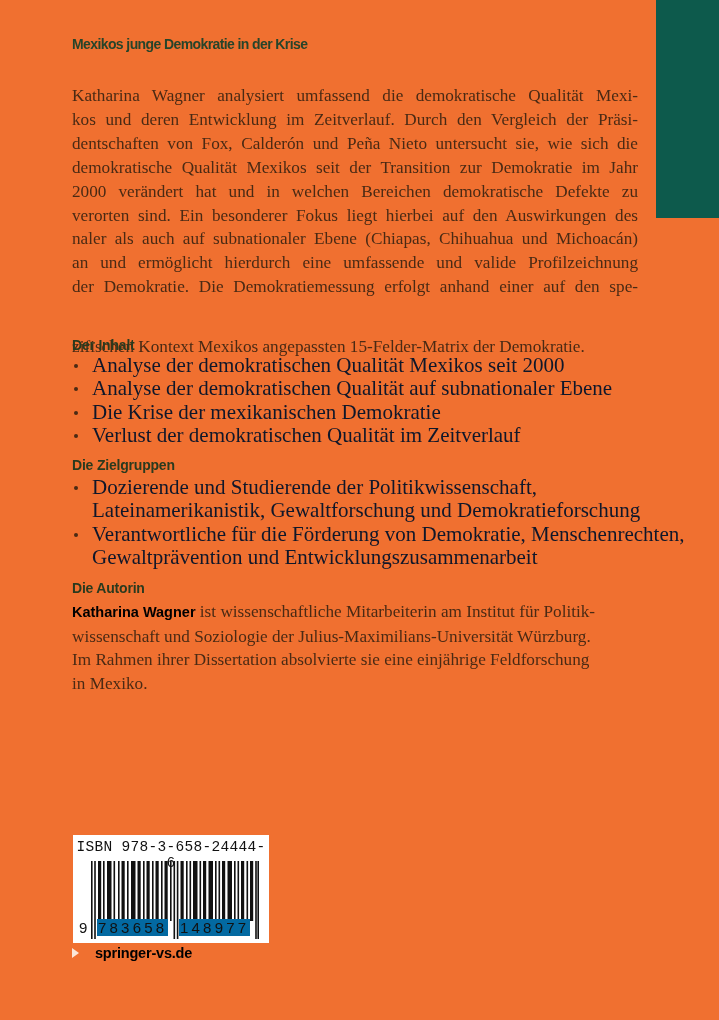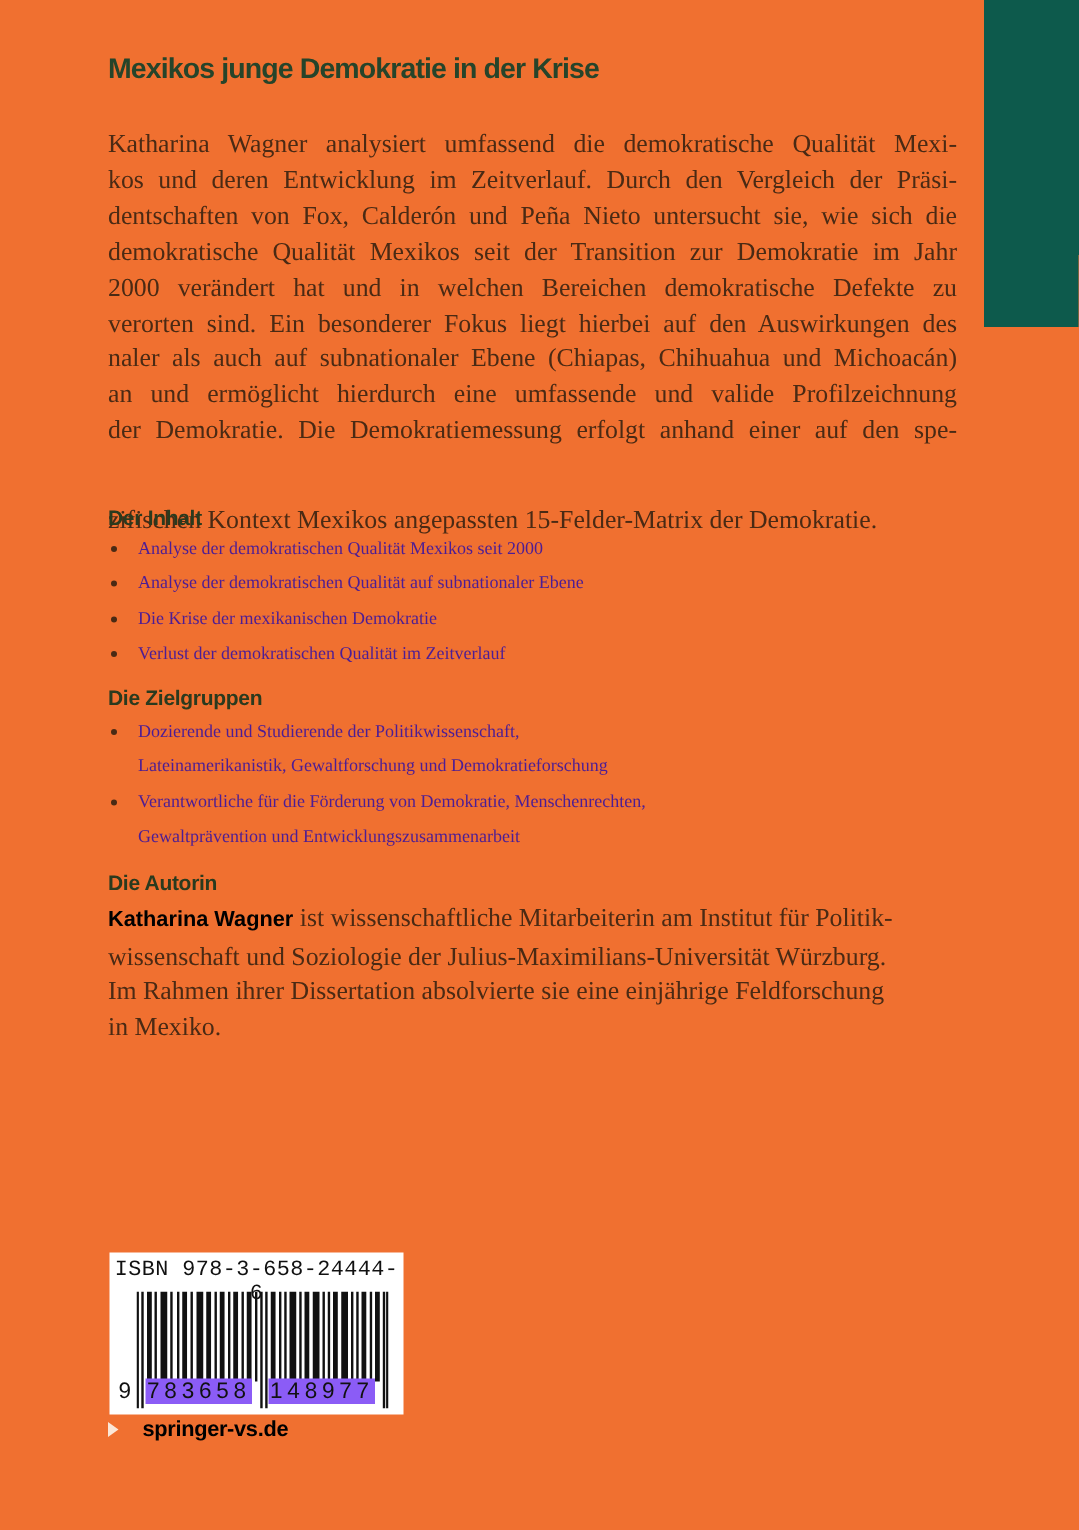--- a/index.html
+++ b/index.html
@@ -11,39 +11,39 @@
   .teal-bar {
     position:absolute; left:656px; top:0; width:63px; height:218px;
     background:#0d5a4c;
   }
   .content {
     position:absolute; left:72px; top:0; width:568px;
   }
   .title {
     position:absolute; left:0; top:36px; white-space:nowrap;
     font-family:"Liberation Sans","DejaVu Sans",sans-serif;
-    font-weight:bold; font-size:19px; letter-spacing:-0.6px;
+    font-weight:bold; font-size:14px; letter-spacing:-0.6px;
     color:#26442a;
   }
   .intro {
     position:absolute; left:0; top:84px; width:566px;
     font-size:17.2px; line-height:23.9px; color:#4a2a14;
     text-align:justify; text-align-last:left;
     hyphens:manual;
   }
   .intro .ln { display:block; text-align:justify; text-align-last:justify; white-space:nowrap; }
   .intro .ln.last { text-align-last:left;margin-top:36px; }
   .section-heading {
     position:absolute; left:0;
     font-family:"Liberation Sans","DejaVu Sans",sans-serif;
     font-weight:bold; font-size:14px; color:#2a3a1e; letter-spacing:-0.2px;
   }
   .bullets {
     position:absolute; left:0; margin:0; padding:0; list-style:none;
-    font-size:12px; line-height:23.4px; color:#4c1d95;
+    font-size:21px; line-height:23.4px; color:#0f172a;
   }
   .bullets li { position:relative; padding-left:20px; white-space:nowrap; }
   .bullets li .dot {
     position:absolute; left:2px; top:10px; width:4px; height:4px;
     border-radius:50%; background:#4a2a14;
   }
   .bullets li .sub { display:block; }
   .author-text {
     position:absolute; left:0; top:600px; width:566px;
     font-size:17.2px; line-height:23.6px; color:#4a2a14;
@@ -60,21 +60,21 @@
   .isbn-label {
     position:absolute; left:0; top:4px; width:196px; text-align:center;
     font-family:"Liberation Mono","DejaVu Sans Mono",monospace;
     font-size:14.5px; color:#111; letter-spacing:0.3px;
   }
   .bars {
     position:absolute; left:18px; top:26px; width:168px; height:78px;
   }
   .digits {
     position:absolute; top:84px; font-family:"Liberation Sans","DejaVu Sans",sans-serif;
-    font-size:15px; color:#111; background:#8b5cf6; letter-spacing:3.2px;
+    font-size:15px; color:#111; background:#0369a1; letter-spacing:3.2px;
   }
   .springer {
     position:absolute; left:72px; top:945px;
     font-family:"Liberation Sans","DejaVu Sans",sans-serif;
     font-weight:bold; font-size:14.5px; color:#000000; letter-spacing:-0.2px;
     display:flex; align-items:center; gap:16px;
   }
   .springer .tri {
     width:0; height:0; border-top:5px solid transparent; border-bottom:5px solid transparent;
     border-left:7px solid #fbe7d8;

